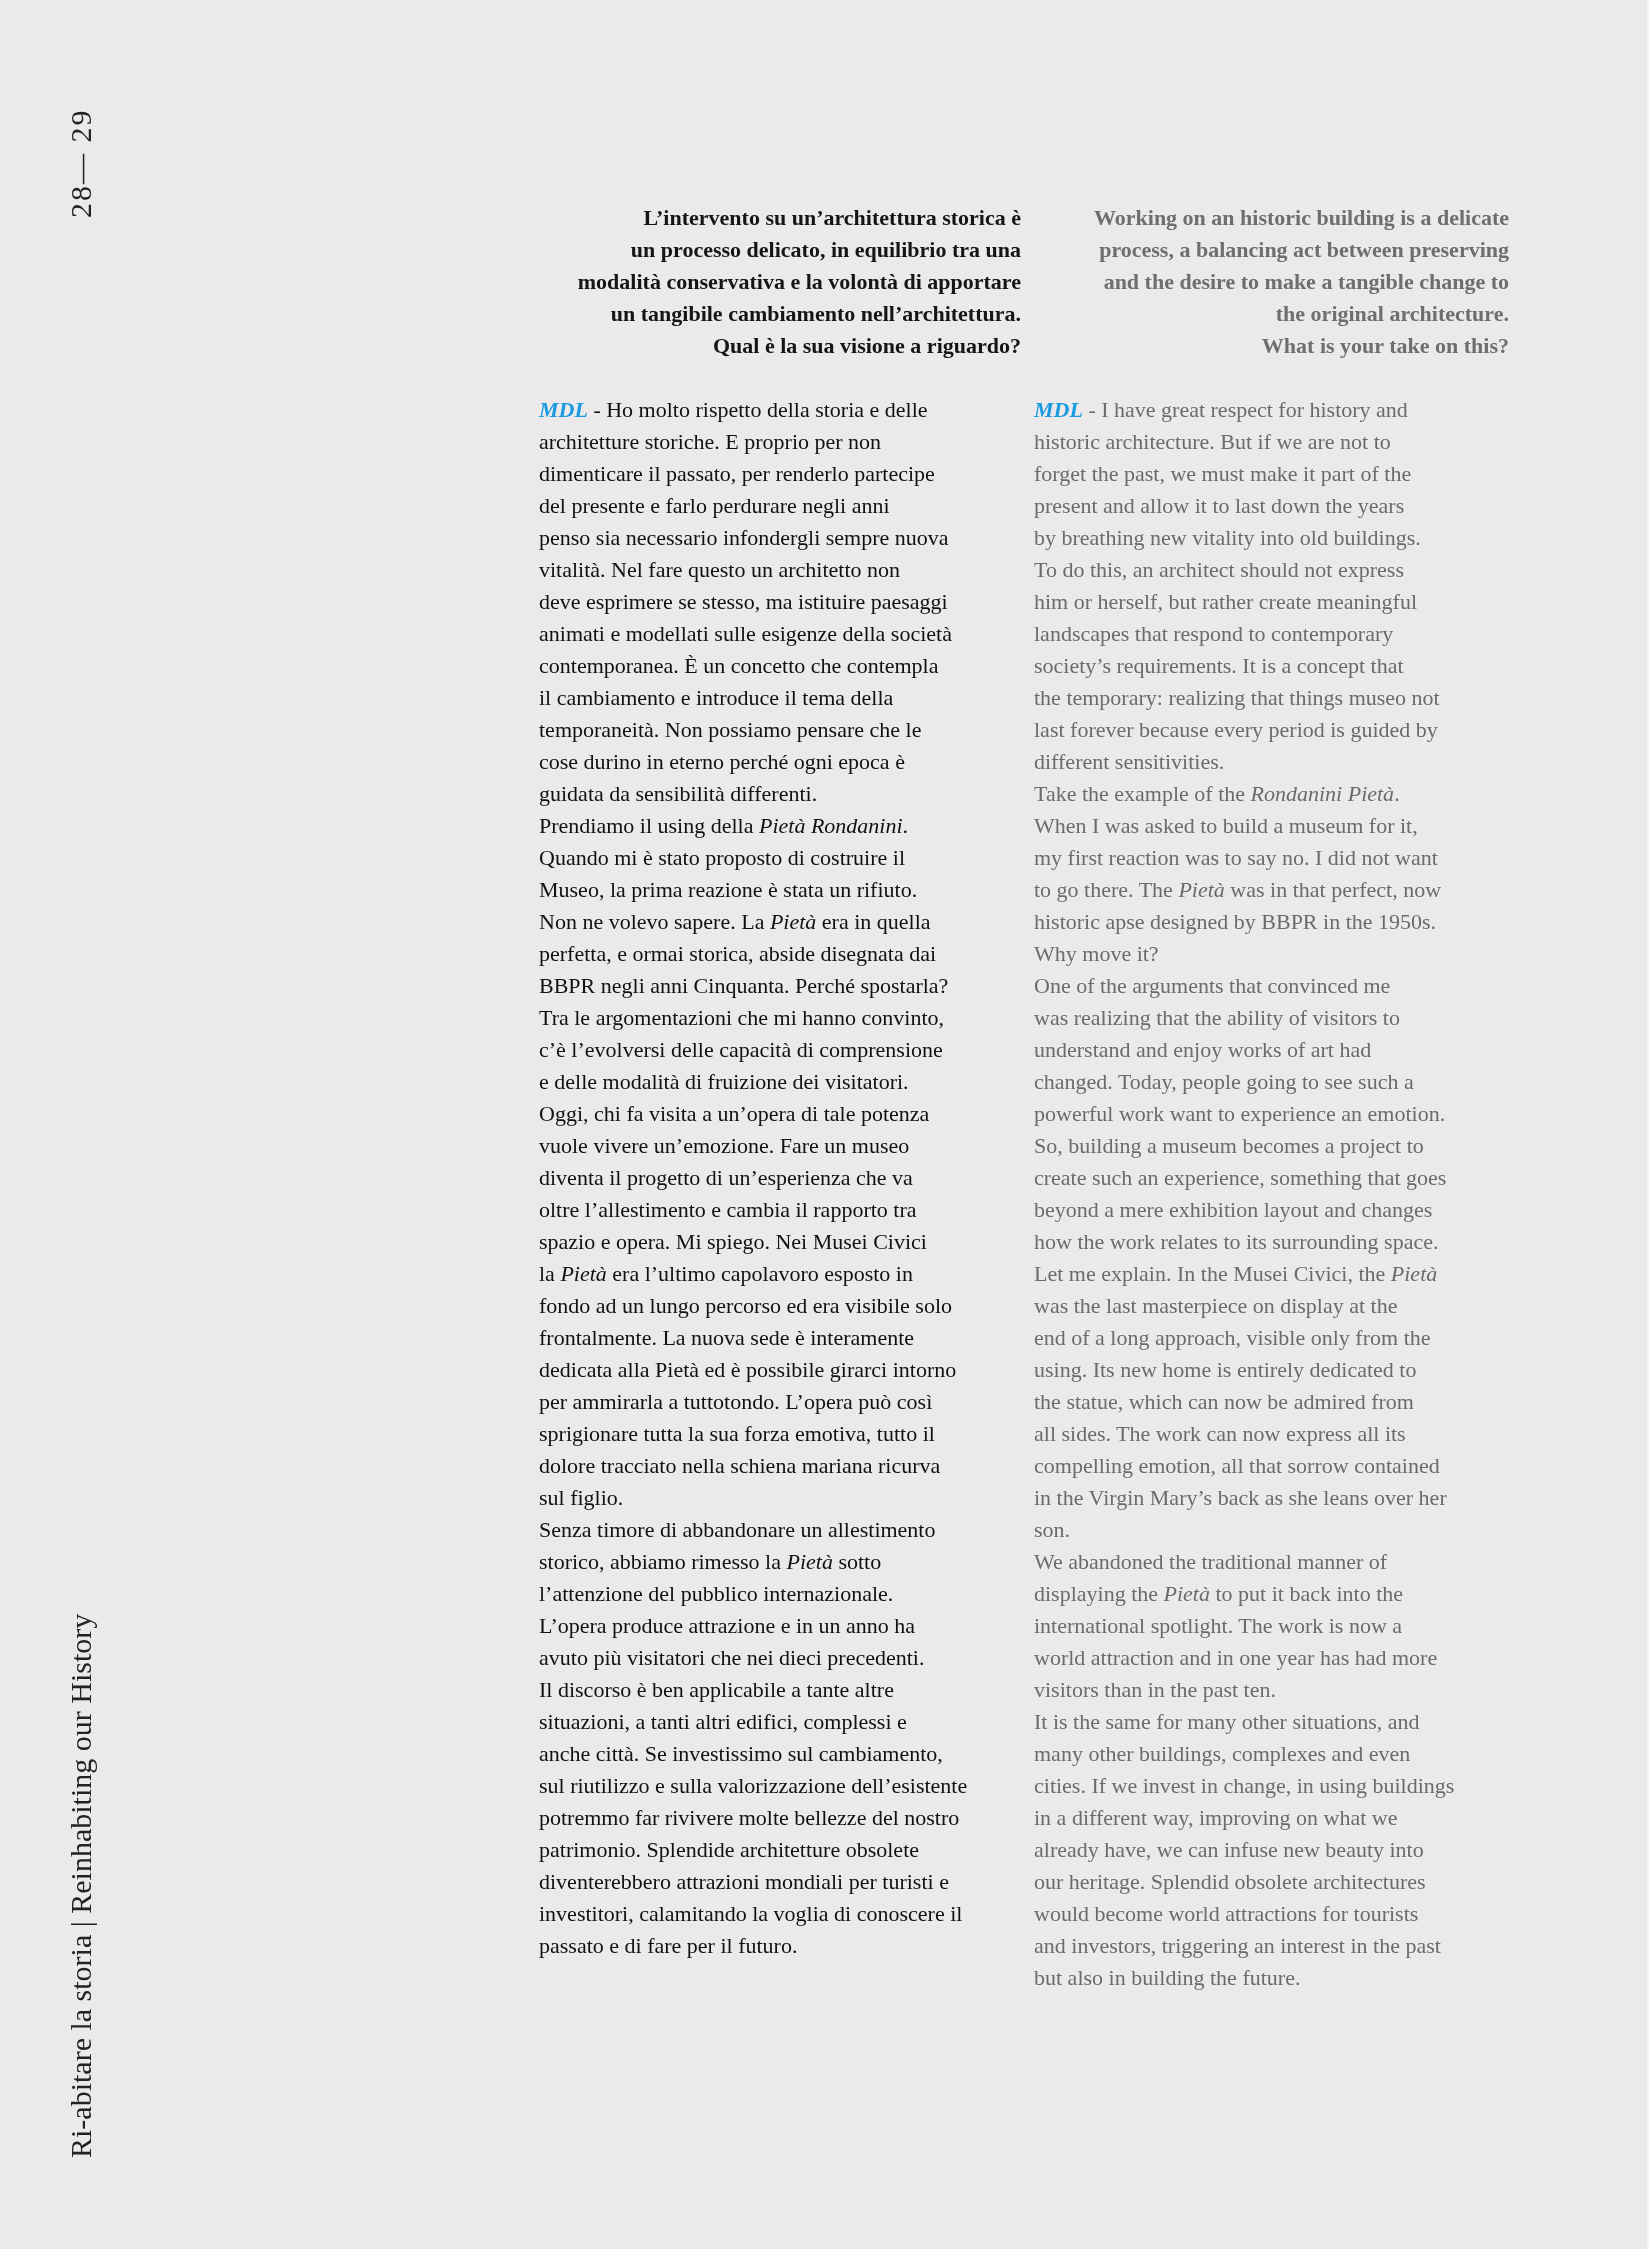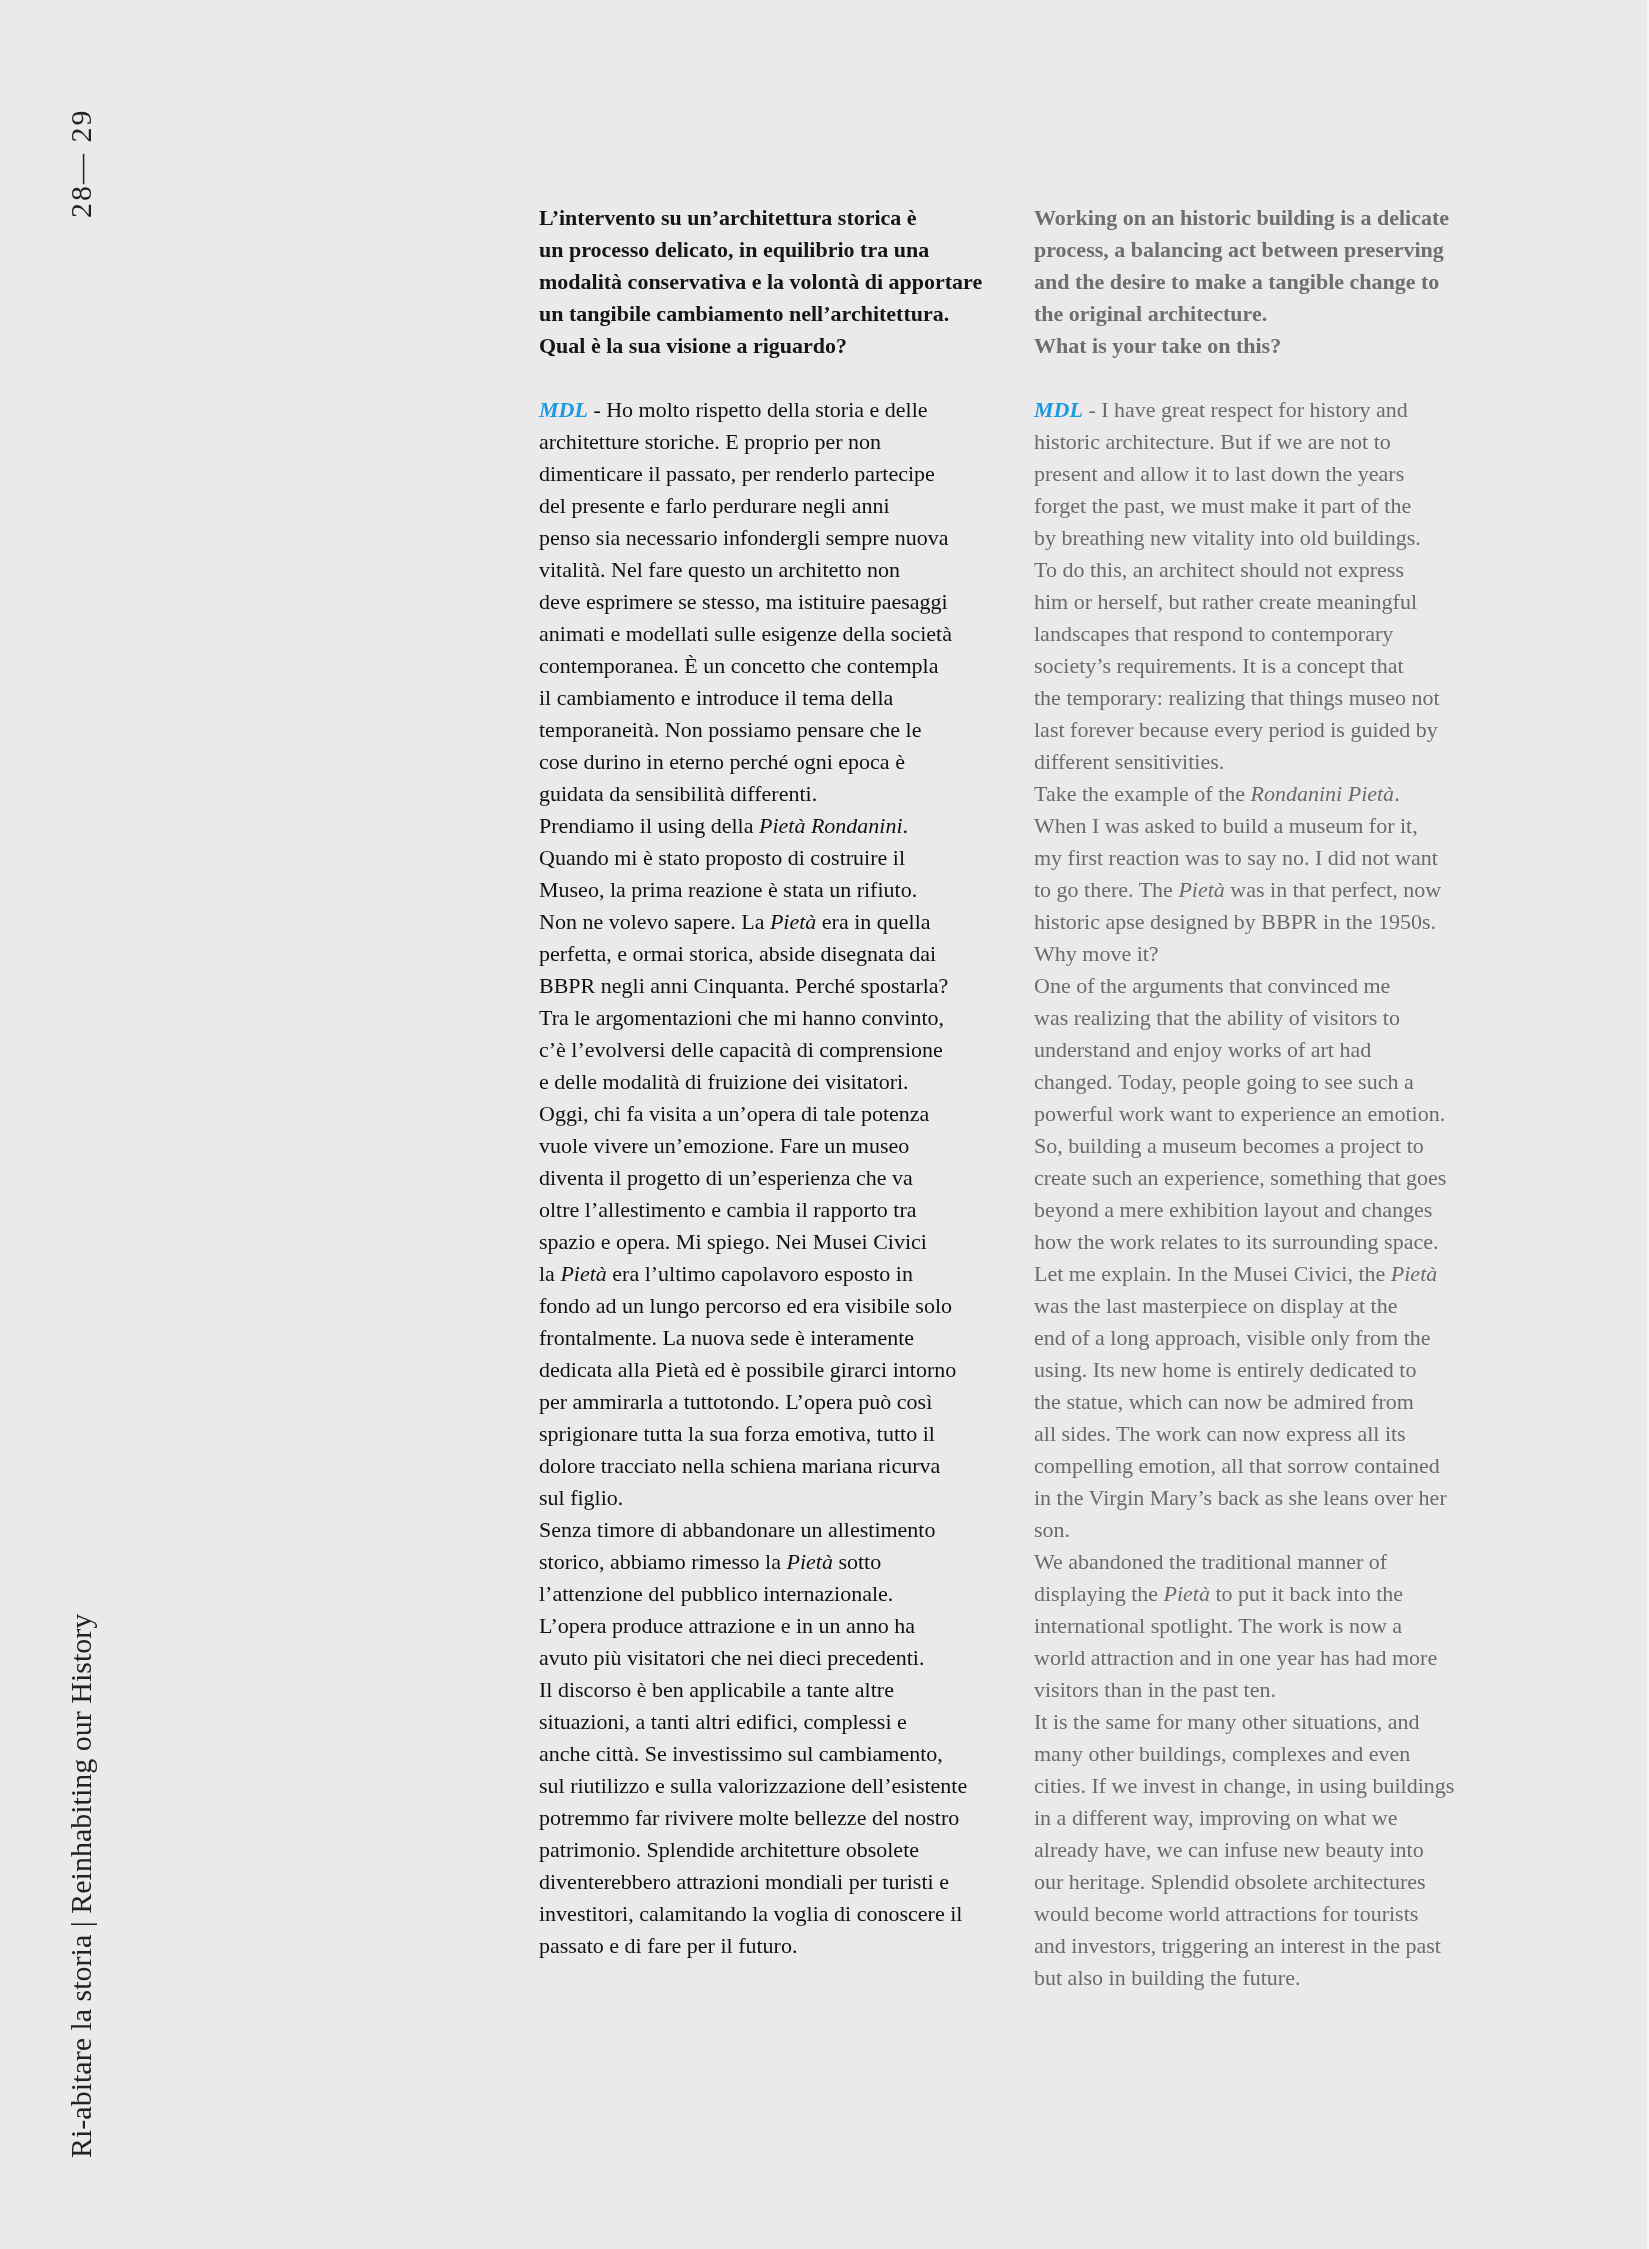--- a/index.html
+++ b/index.html
@@ -56,20 +56,21 @@
     color: #111;
   }
   .col-en {
     left: 1034px;
     width: 475px;
     color: #6b6b6b;
   }
   .question {
     font-weight: bold;
     margin: 0 0 32px 0;
+    text-align: right;
   }
   .col-it .question { color: #151515; }
   .col-en .question { color: #6e6e6e; }
   .line {
     display: block;
     white-space: nowrap;
   }
   .speaker {
     color: #1a9be0;
     font-weight: bold;
@@ -162,22 +163,22 @@
       <span class="line">Working on an historic building is a delicate</span>
       <span class="line">process, a balancing act between preserving</span>
       <span class="line">and the desire to make a tangible change to</span>
       <span class="line">the original architecture.</span>
       <span class="line">What is your take on this?</span>
     </div>
   <div class="answer">
     <span class="line"><span class="speaker">MDL</span><span> - I have great respect for history and</span></span>
     <div>
         <span class="line">historic architecture. But if we are not to</span>
+        <span class="line">forget the past, we must make it part of the</span>
         <span class="line">present and allow it to last down the years</span>
-        <span class="line">forget the past, we must make it part of the</span>
         <span class="line">by breathing new vitality into old buildings.</span>
         <span class="line">To do this, an architect should not express</span>
         <span class="line">him or herself, but rather create meaningful</span>
         <span class="line">landscapes that respond to contemporary</span>
         <span class="line">society’s requirements. It is a concept that</span>
         <span class="line">the temporary: realizing that things museo not</span>
         <span class="line">last forever because every period is guided by</span>
         <span class="line">different sensitivities.</span>
       </div>
     <span class="line"><span>Take the example of the </span><em>Rondanini Pietà</em><span>.</span></span>

